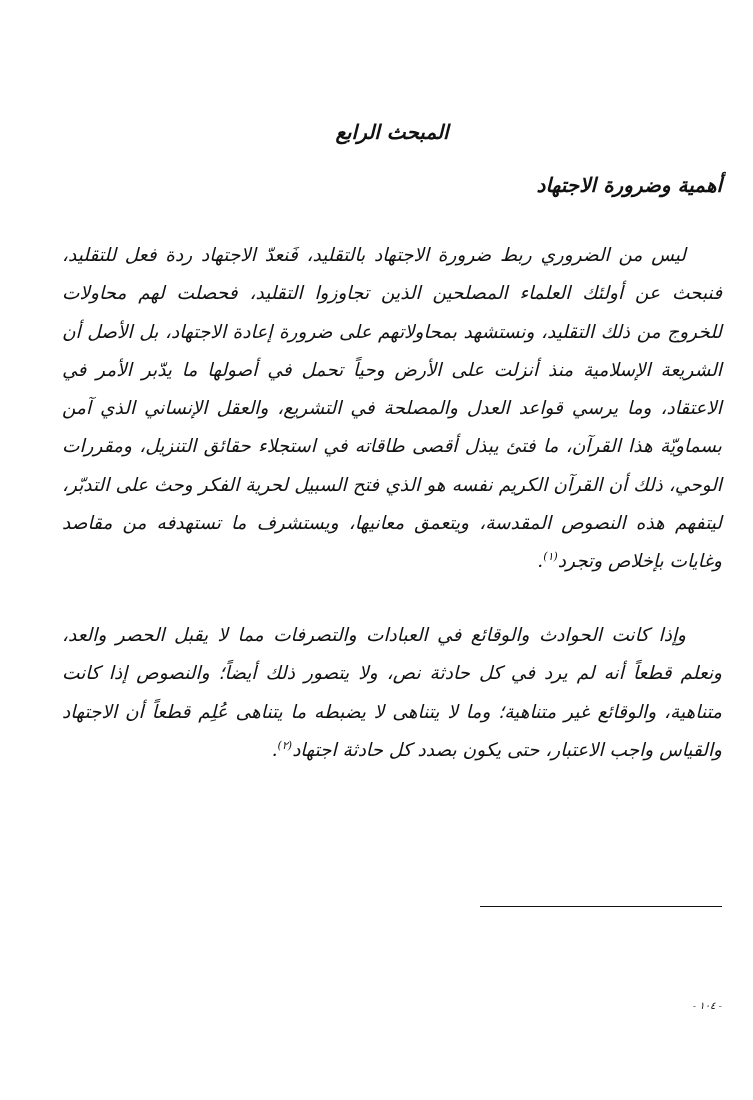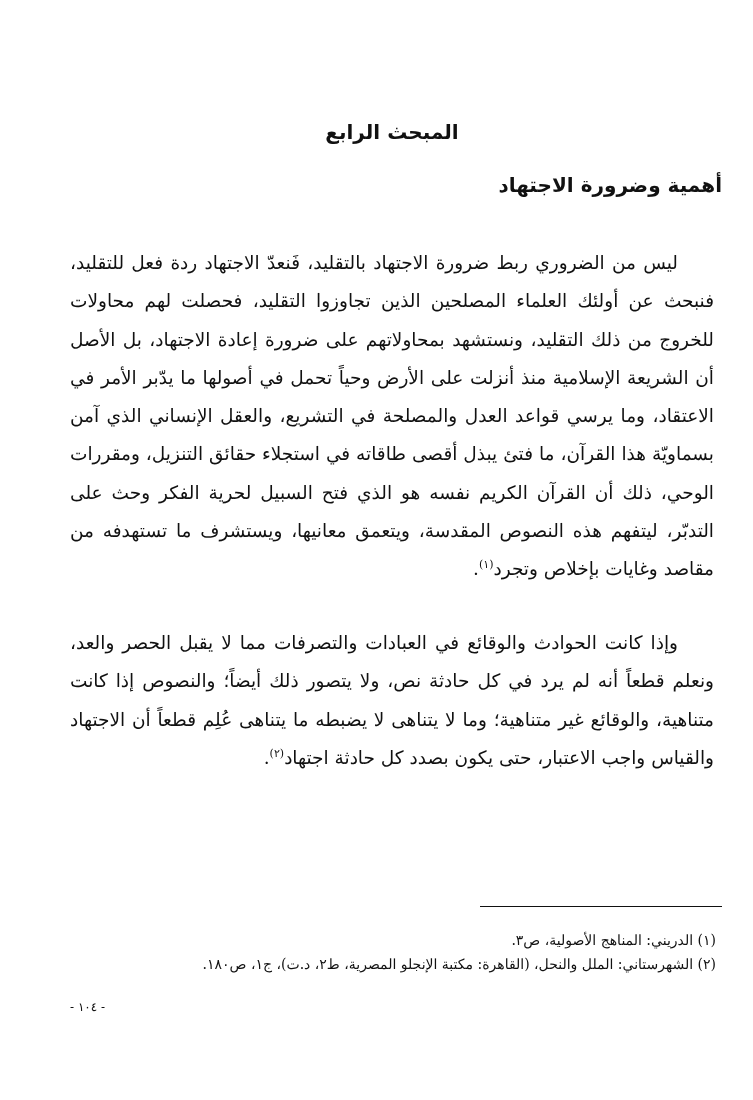--- a/index.html
+++ b/index.html
@@ -15,20 +15,21 @@
     font-family: "DejaVu Serif", "Liberation Serif", serif;
     color: #111111;
   }
   .page {
     position: absolute;
     left: 62px;
     top: 0;
     width: 660px;
     height: 984px;
     direction: rtl;
+    font-style: italic;
   }
   .section-title {
     position: absolute;
     top: 118px;
     left: 0;
     right: 0;
     text-align: center;
     font-family: "DejaVu Sans", sans-serif;
     font-weight: bold;
     font-size: 20px;
@@ -42,21 +43,21 @@
     text-align: right;
     font-family: "DejaVu Sans", sans-serif;
     font-weight: bold;
     font-size: 20px;
     line-height: 30px;
   }
   .para {
     position: absolute;
     left: 0;
     right: 0;
-    margin: 8px;
+    margin: 0;
     font-size: 18.5px;
     line-height: 38.3px;
     text-align: justify;
     text-align-last: right;
     text-indent: 36px;
   }
   .p1 { top: 236px; }
   .p2 { top: 616px; }
   .p3 { top: 777px; }
   sup.fn {
@@ -77,41 +78,37 @@
     top: 928px;
     left: 0;
     right: 0;
     font-size: 14px;
     line-height: 24px;
   }
   .footnote { margin: 0; padding-right: 6px; }
   .page-number {
     position: absolute;
     top: 1000px;
-    left: 8px;
+    left: 0;
     right: 0;
-    text-align: left;
-    font-size: 12px;
+    text-align: right;
+    font-size: 10px;
     letter-spacing: 2px;
   }
 </style>
 </head>
 <body>
 
 <div class="page">
 
   <div class="section-title">المبحث الرابع</div>
   <div class="section-subtitle">أهمية وضرورة الاجتهاد</div>
 
   <p class="para p1"><span>ليس من الضروري ربط ضرورة الاجتهاد بالتقليد، فَنعدّ الاجتهاد ردة فعل للتقليد، فنبحث عن أولئك العلماء المصلحين الذين تجاوزوا التقليد، فحصلت لهم محاولات للخروج من ذلك التقليد، ونستشهد بمحاولاتهم على ضرورة إعادة الاجتهاد، بل الأصل أن الشريعة الإسلامية منذ أنزلت على الأرض وحياً تحمل في أصولها ما يدّبر الأمر في الاعتقاد، وما يرسي قواعد العدل والمصلحة في التشريع، والعقل الإنساني الذي آمن بسماويّة هذا القرآن، ما فتئ يبذل أقصى طاقاته في استجلاء حقائق التنزيل، ومقررات الوحي، ذلك أن القرآن الكريم نفسه هو الذي فتح السبيل لحرية الفكر وحث على التدبّر، ليتفهم هذه النصوص المقدسة، ويتعمق معانيها، ويستشرف ما تستهدفه من مقاصد وغايات بإخلاص وتجرد</span><sup class="fn">(١)</sup><span>.</span></p>
 
   <p class="para p2"><span>وإذا كانت الحوادث والوقائع في العبادات والتصرفات مما لا يقبل الحصر والعد، ونعلم قطعاً أنه لم يرد في كل حادثة نص، ولا يتصور ذلك أيضاً؛ والنصوص إذا كانت متناهية، والوقائع غير متناهية؛ وما لا يتناهى لا يضبطه ما يتناهى عُلِم قطعاً أن الاجتهاد والقياس واجب الاعتبار، حتى يكون بصدد كل حادثة اجتهاد</span><sup class="fn">(٢)</sup><span>.</span></p>
 
 
   <div class="fn-rule"></div>
 
-  <div class="footnotes">
-    <p class="footnote">(١) الدريني: المناهج الأصولية، ص٣.</p>
-    <p class="footnote">(٢) الشهرستاني: الملل والنحل، (القاهرة: مكتبة الإنجلو المصرية، ط٢، د.ت)، ج١، ص١٨٠.</p>
-  </div>
 
   <div class="page-number">- ١٠٤ -</div>
 </div>
 
 </body></html>

